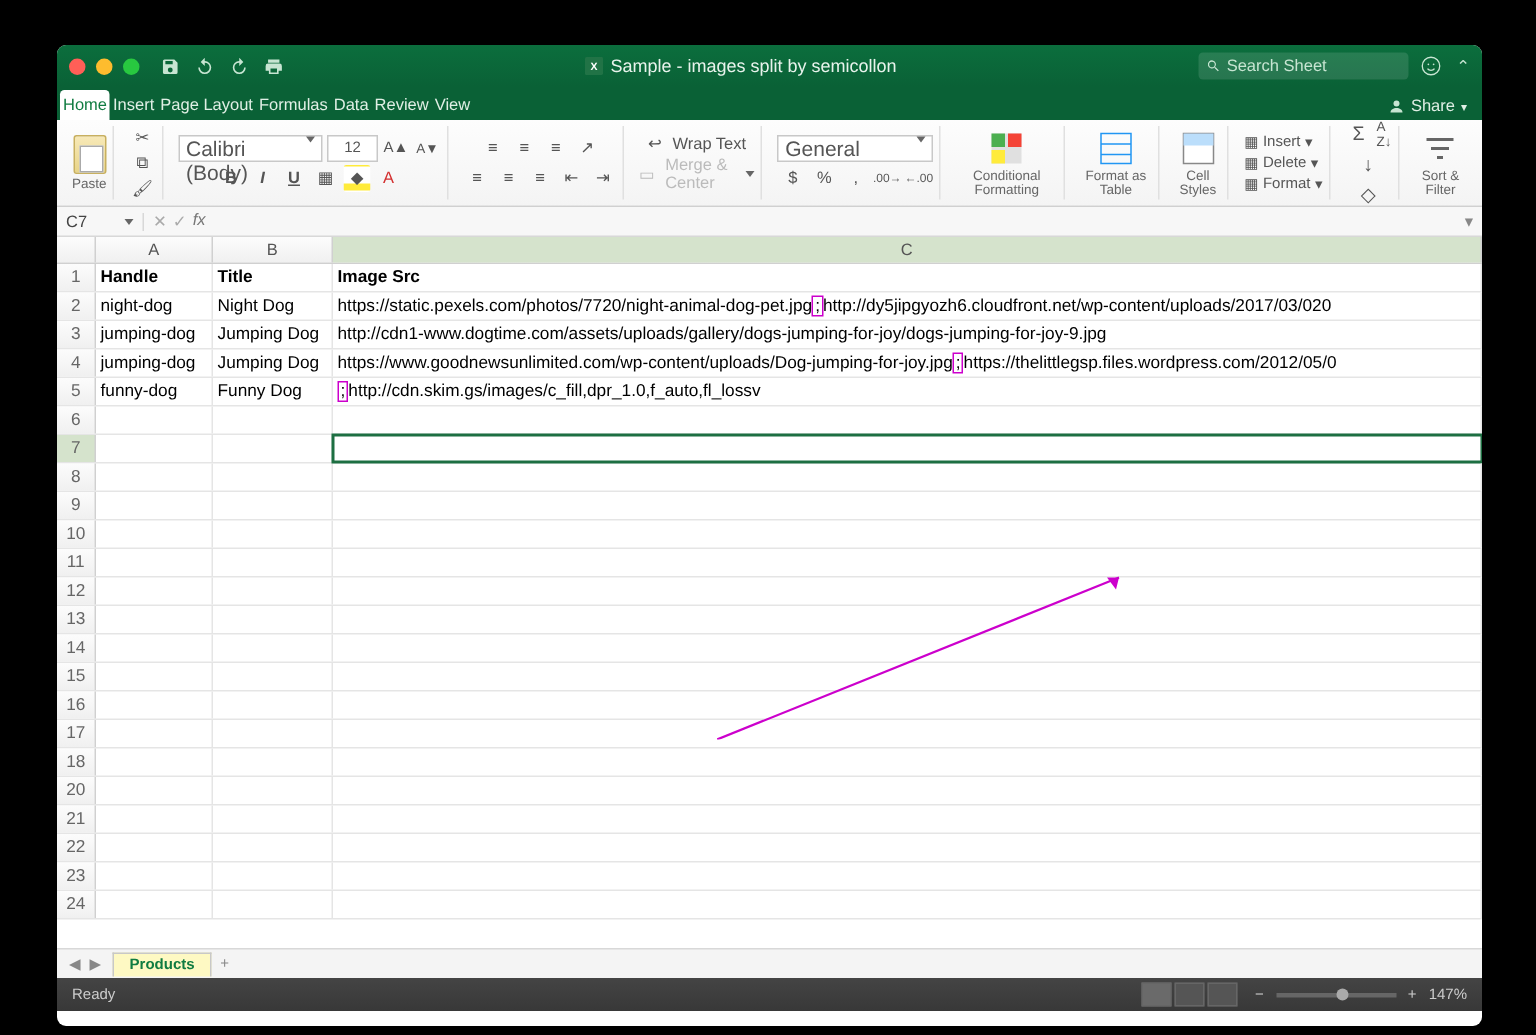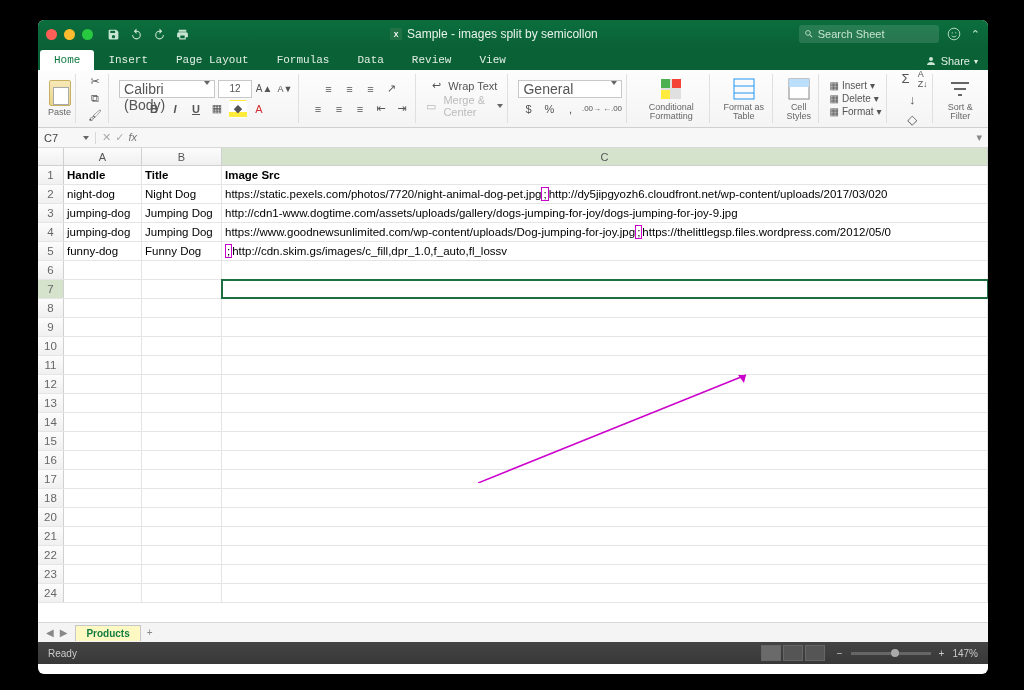--- a/index.html
+++ b/index.html
@@ -1,32 +1,32 @@
 <!DOCTYPE html>
 <html><head>
 <meta charset="utf-8">
 <style>
 * { box-sizing: border-box; margin: 0; padding: 0; }
 body { font-family: -apple-system, "Helvetica Neue", Arial, sans-serif; background: #000; width: 1024px; height: 690px; overflow: hidden; }
-.window { position: absolute; left: 38px; top: 20px; width: 950px; height: 654px; background: #fff; border-radius: 6px; overflow: hidden; box-shadow: 0 8px 30px rgba(0,0,0,0.5); }
+.window { position: absolute; left: 38px; top: 30px; width: 950px; height: 654px; background: #fff; border-radius: 6px; overflow: hidden; box-shadow: 0 8px 30px rgba(0,0,0,0.5); }
 .titlebar { height: 28px; background: linear-gradient(#0b6e3d,#0a6136); display: flex; align-items: center; padding: 0 8px; }
 .traffic { display: flex; gap: 7px; }
 .tl { width: 11px; height: 11px; border-radius: 50%; }
 .tl.red{background:#ff5f57}.tl.yellow{background:#febc2e}.tl.green{background:#28c840}
 .title-icons { display: flex; gap: 10px; margin-left: 14px; align-items: center; color: #c7e5d2; font-size: 13px; }
 .title-icons svg { width: 13px; height: 13px; fill: #c7e5d2; }
 .title { flex: 1; text-align: center; color: #e8f3ec; font-size: 12px; display: flex; align-items: center; justify-content: center; gap: 5px; }
 .title svg { width: 12px; height: 12px; }
 .search { width: 140px; height: 18px; background: rgba(255,255,255,0.12); border-radius: 3px; display: flex; align-items: center; padding: 0 5px; color: #c7e5d2; font-size: 11px; gap: 4px; }
 .search svg { width: 10px; height: 10px; fill: #c7e5d2; }
 .right-icons { display: flex; align-items: center; gap: 10px; margin-left: 8px; color: #c7e5d2; }
 .right-icons svg { width: 14px; height: 14px; fill: #c7e5d2; }
 
 .tabstrip { height: 22px; background: #0a6136; display: flex; align-items: flex-end; padding-left: 2px; }
-.tab { padding: 4px 14px; font-size: 11px; color: #e0efe5; cursor: pointer; font-family: Liberation Mono, monospace; }
+.tab { padding: 4px 2px; font-size: 11px; color: #e0efe5; cursor: pointer; }
 .tab.active { background: #fff; color: #107c41; border-radius: 3px 3px 0 0; }
 .share { margin-left: auto; color: #e0efe5; font-size: 11px; padding: 3px 10px; display: flex; align-items: center; gap: 4px; justify-content: center; }
 
 .ribbon { height: 58px; background: linear-gradient(#fdfdfd,#f4f4f4); border-bottom: 1px solid #d0d0d0; display: flex; align-items: center; padding: 4px 6px; gap: 6px; overflow: hidden; font-size: 11px; color: #555; }
 .rgroup { display: flex; flex-direction: column; align-items: center; gap: 2px; padding: 0 4px; border-right: 1px solid #e0e0e0; height: 100%; justify-content: center; }
 .rgroup.noborder{border-right:none}
 .rrow { display: flex; align-items: center; gap: 3px; }
 .rbtn { width: 18px; height: 18px; display: flex; align-items: center; justify-content: center; border: 1px solid transparent; border-radius: 2px; cursor: pointer; }
 .paste-ico { width: 22px; height: 26px; background: linear-gradient(#f7e9b8,#e8d488); border: 1px solid #c8b060; border-radius: 2px; position: relative; }
 .paste-ico::before { content: ""; position: absolute; top: 6px; left: 3px; width: 14px; height: 16px; background: #fff; border: 1px solid #aaa; }

